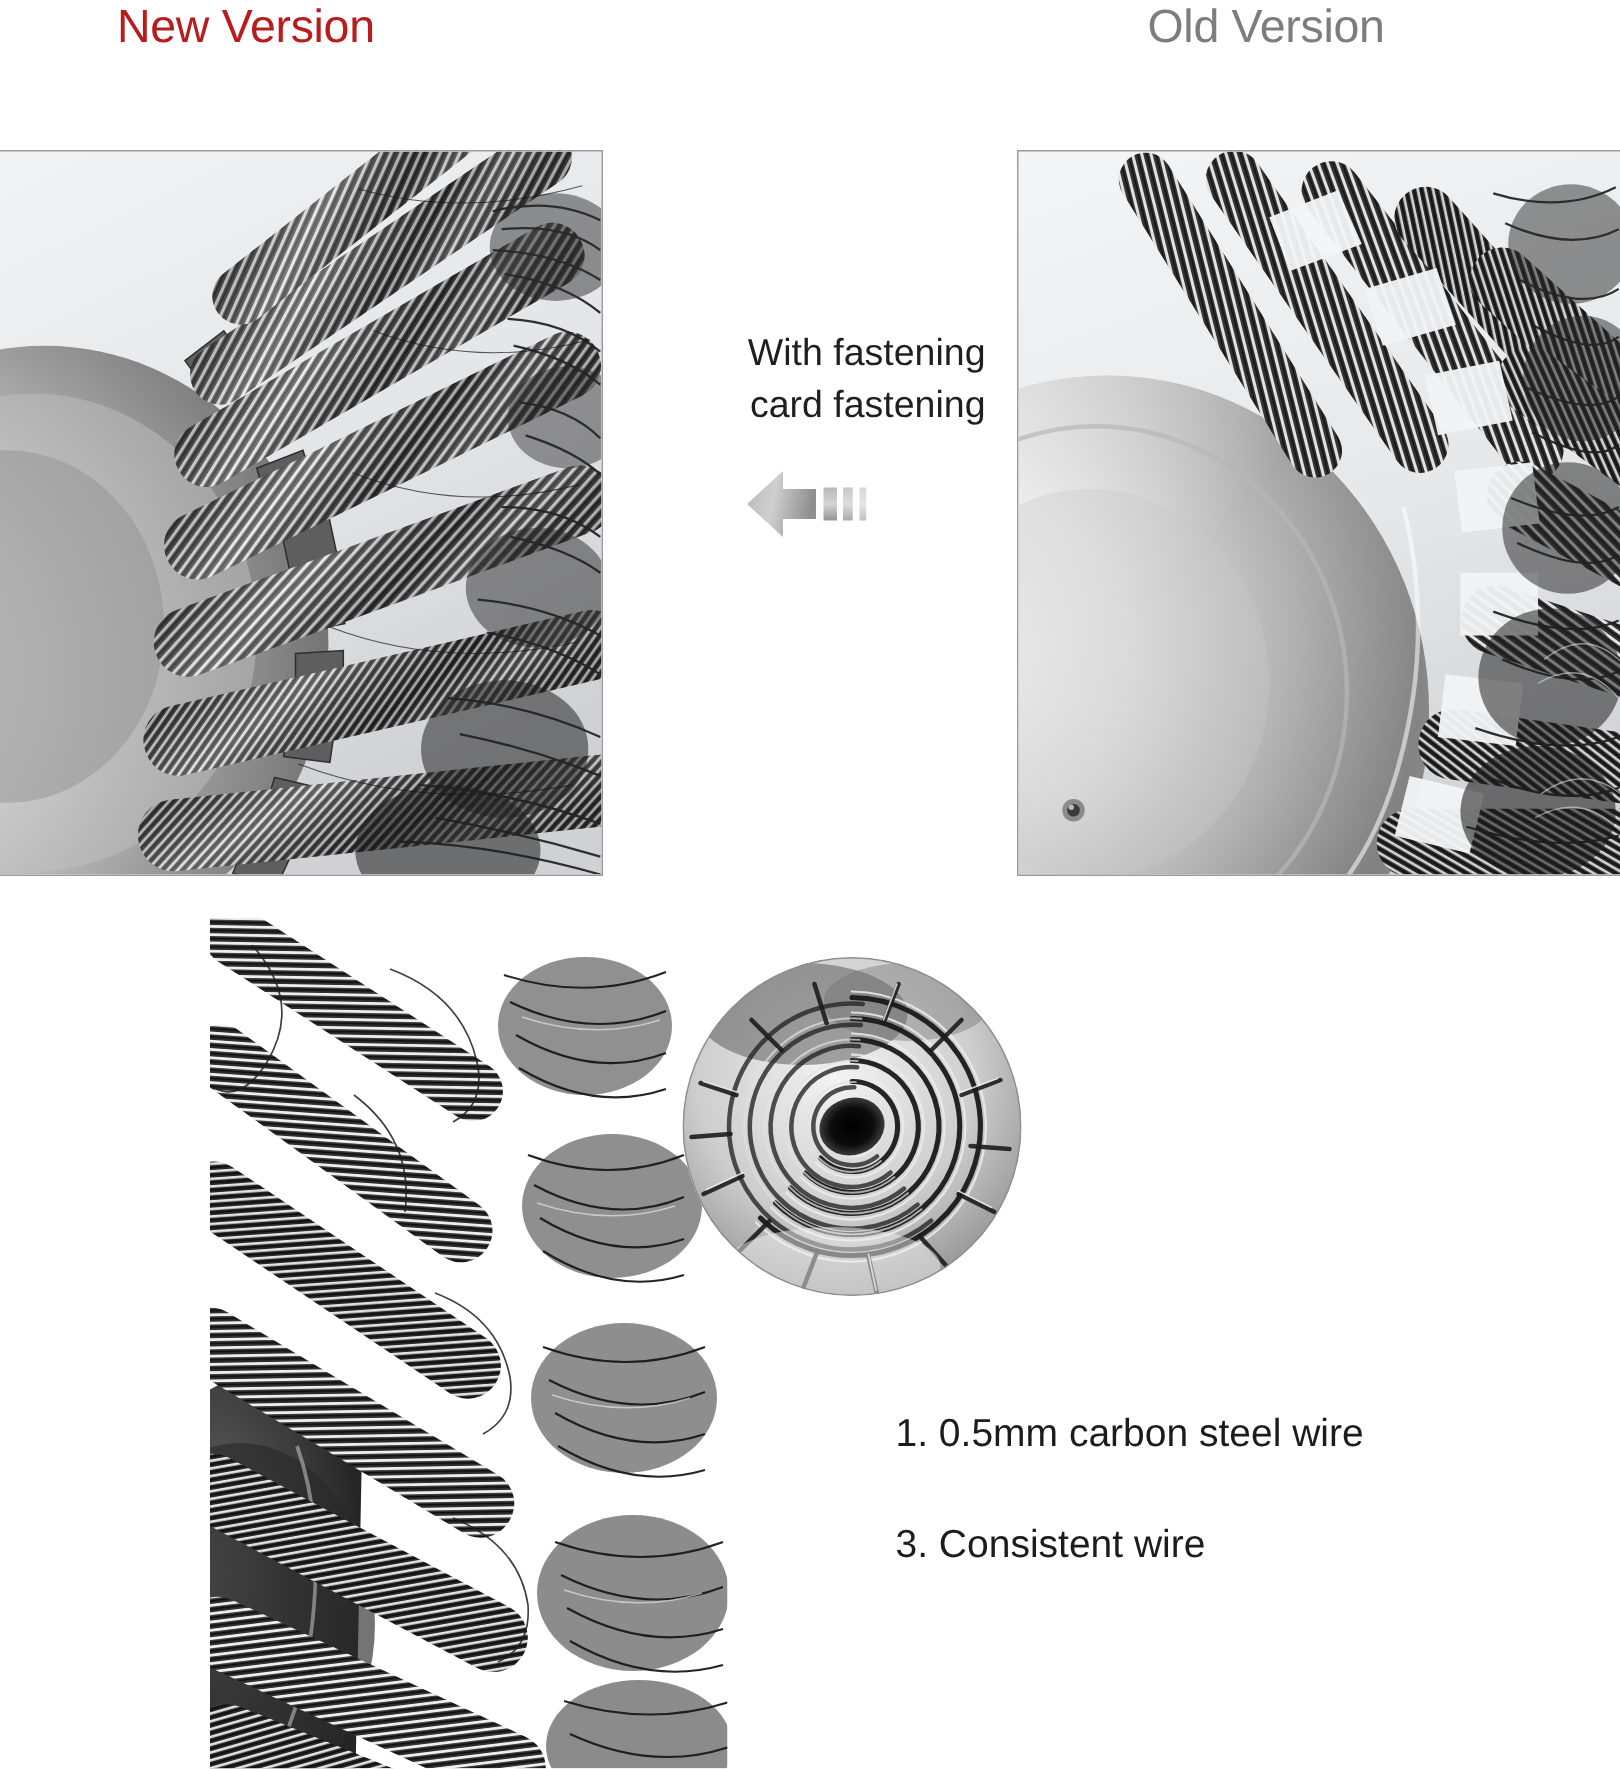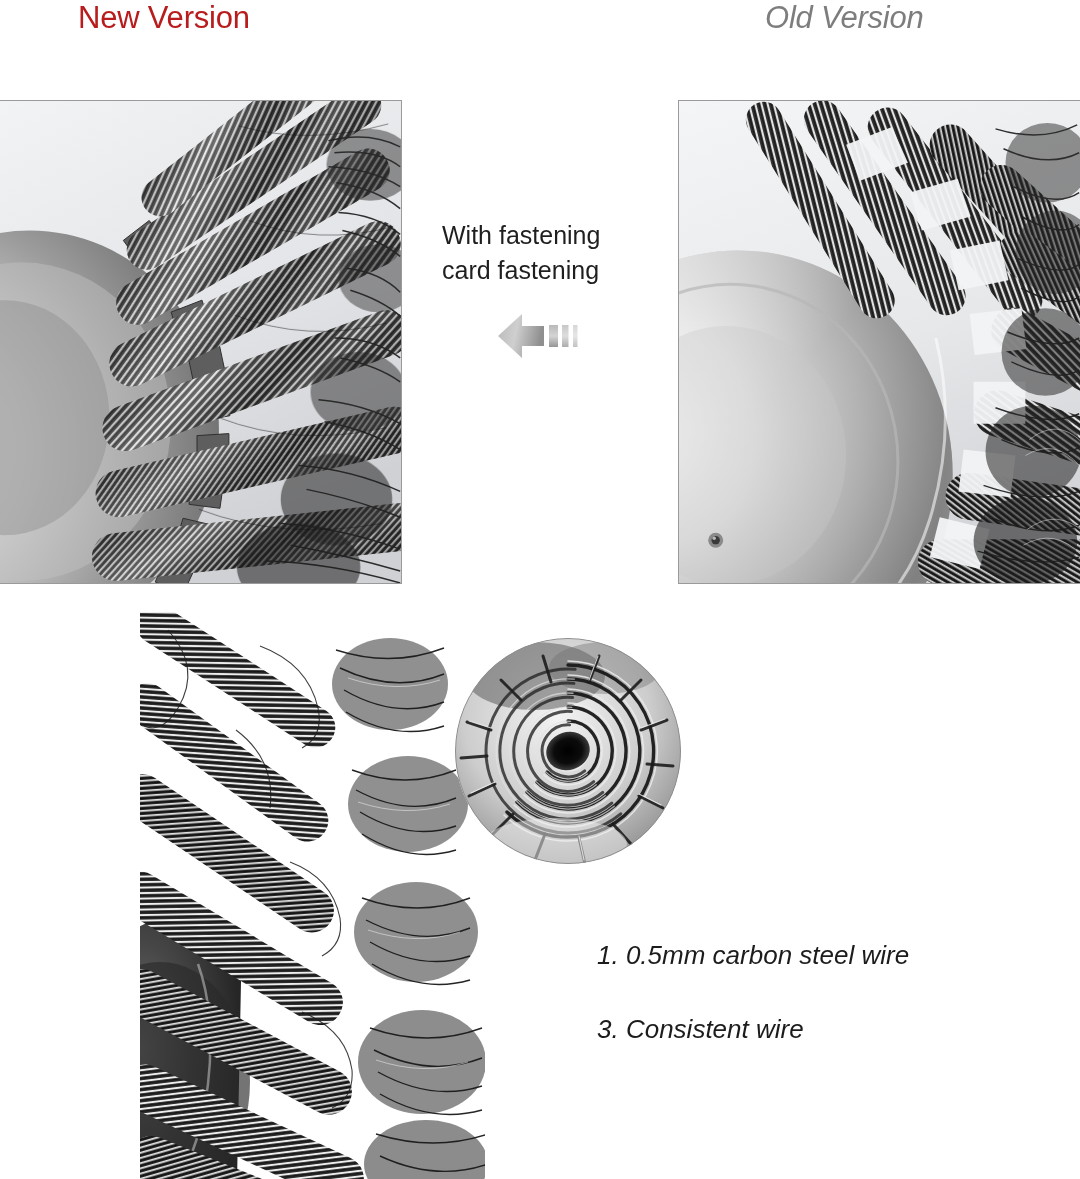--- a/index.html
+++ b/index.html
@@ -27,21 +27,20 @@
   }
   #heading-new {
     left: 78px;
     top: 2px;
     color: #b91c1c;
   }
   #heading-old {
     left: 765px;
     top: 2px;
     color: #7d7d7d;
-    font-style: italic;
   }
 
   
   .photo-frame {
     position: absolute;
     border: 1px solid #9a9a9a;
     box-sizing: border-box;
     overflow: hidden;
     background: #e9eaec;
   }
@@ -89,36 +88,36 @@
     left: 442px;
     top: 218px;
     width: 215px;
   }
   .annotation-line {
     font-size: 25px;
     color: #1f1f1f;
     line-height: 35px;
     white-space: nowrap;
     font-weight: 400;
+    text-align: right;
   }
   #arrow-indicator {
     position: absolute;
     left: 497px;
     top: 312px;
     width: 90px;
     height: 48px;
   }
 
   
   #feature-list {
     position: absolute;
     left: 597px;
     top: 940px;
     width: 420px;
-    font-style: italic;
   }
   .feature-item {
     font-size: 26px;
     color: #1c1c1c;
     line-height: 30px;
     margin-bottom: 44px;
     white-space: nowrap;
     font-weight: 400;
   }
   .feature-item:last-child { margin-bottom: 4px; }

